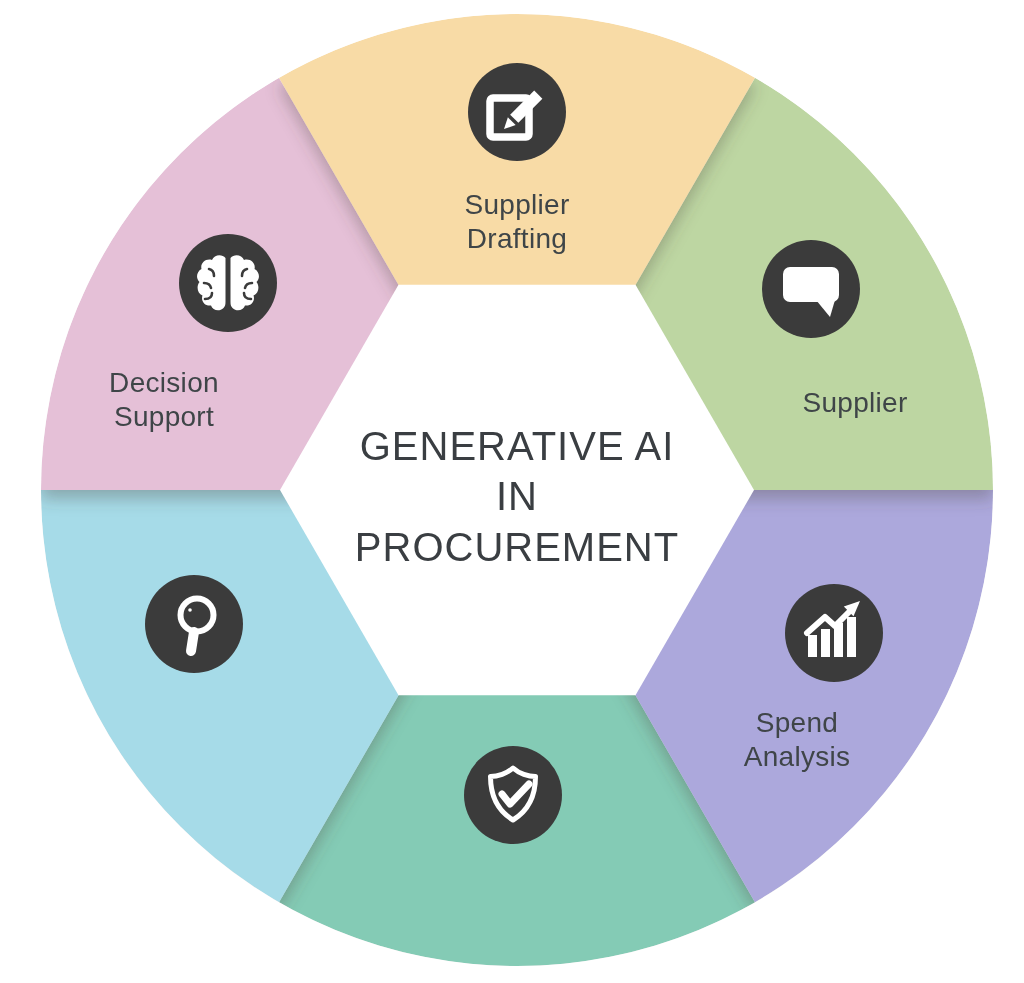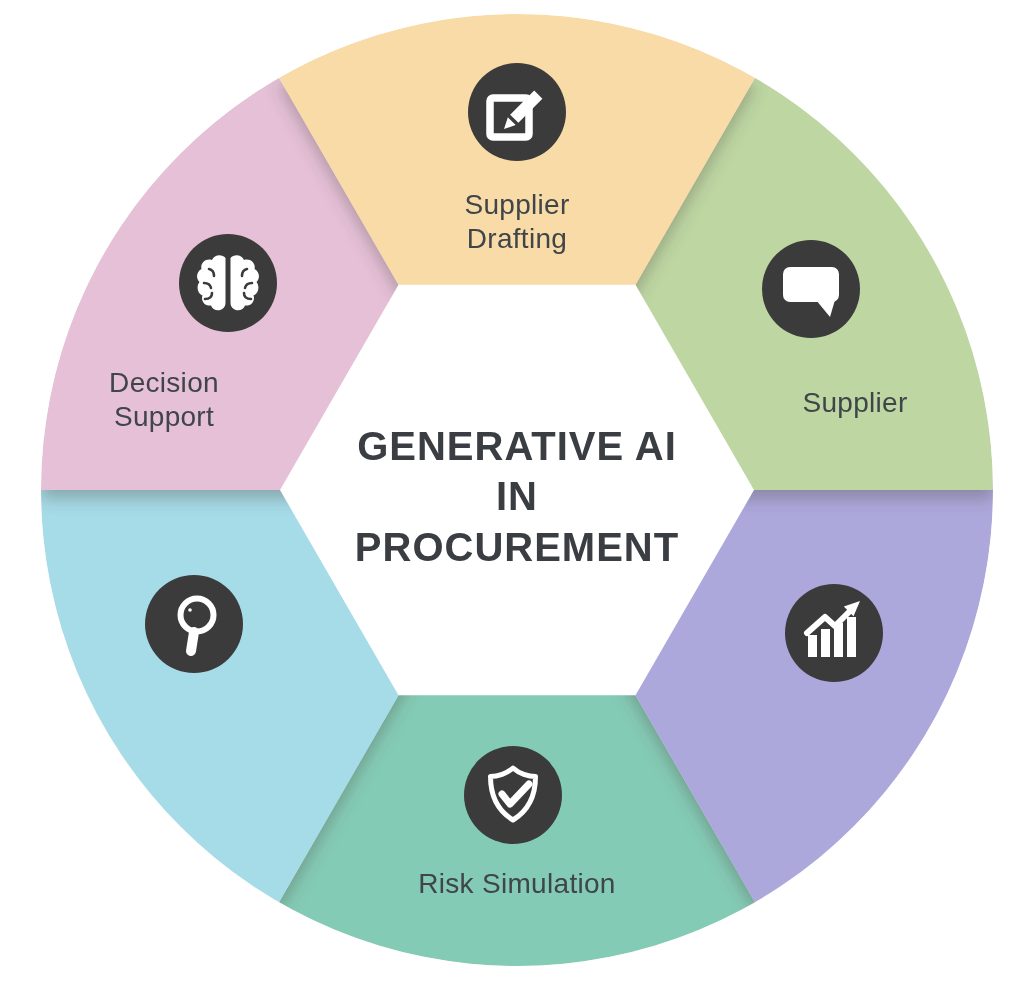--- a/index.html
+++ b/index.html
@@ -20,21 +20,21 @@
   .seg-label{
     position:absolute;transform:translate(-50%,-50%);
     text-align:center;color:var(--label,#3f4548);
     font-size:28px;line-height:1.2;font-weight:500;letter-spacing:.3px;
     white-space:nowrap;
   }
   .seg-label span{display:block;}
   .wheel-title{
     position:absolute;left:517px;top:497px;transform:translate(-50%,-50%);
     text-align:center;color:var(--title,#3a3e42);
-    font-size:40px;line-height:1.26;font-weight:700;letter-spacing:1px;
+    font-size:40px;line-height:1.26;font-weight:400;letter-spacing:1px;
     white-space:nowrap;
   }
   .wheel-title span{display:block;}
 </style>
 </head>
 <body>
 
 <div class="stage">
 
   <svg class="wheel" width="1024" height="983" viewBox="0 0 1024 983">
@@ -120,24 +120,25 @@
 
   <div class="seg-label" style="left:517px;top:222px;">
     <span>Supplier</span>
     <span>Drafting</span>
   </div>
 
   <div class="seg-label" style="left:855px;top:403px;">
     <span>Supplier</span>
   </div>
 
+  <div class="seg-label" style="left:797px;top:740px;">
+    <span>Spend</span>
+    <span>Analysis</span>
+  </div>
 
-  <div class="seg-label" style="left:517px;top:884px;">
-    <span>Risk Simulation</span>
-  </div>
 
   <div class="seg-label" style="left:231px;top:740px;">
   </div>
 
   <div class="seg-label" style="left:164px;top:400px;">
     <span>Decision</span>
     <span>Support</span>
   </div>
 
   <div class="wheel-title">

